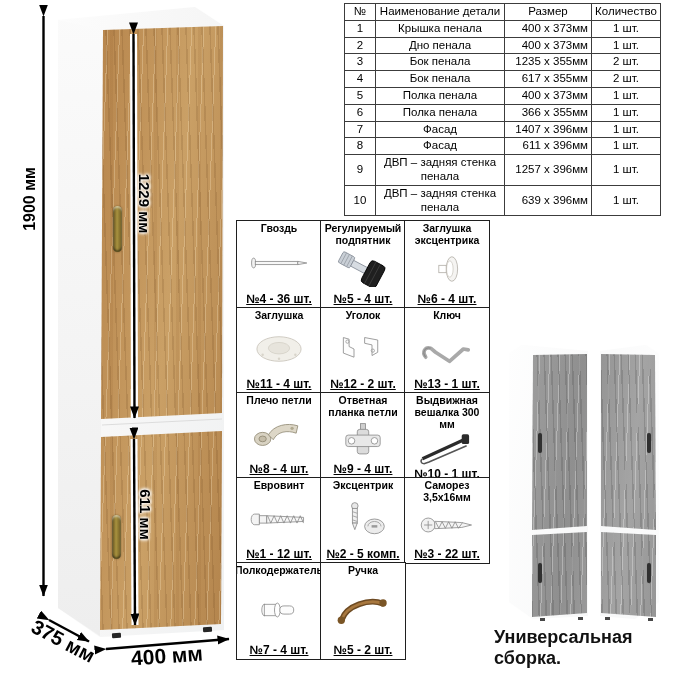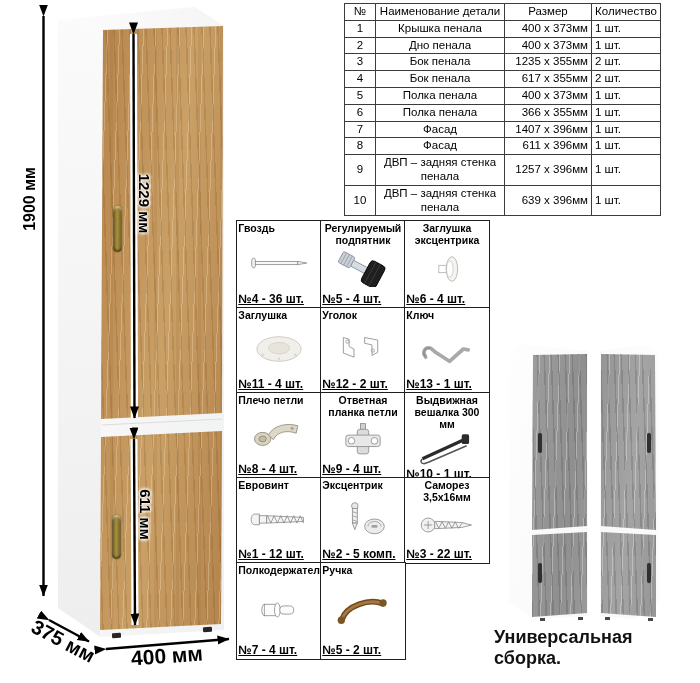--- a/index.html
+++ b/index.html
@@ -47,30 +47,30 @@
   .dim-400 {left:112px;top:644px;width:110px;font-size:21px;transform:rotate(-4deg);}
   .dim-375 {left:13px;top:630px;width:100px;font-size:20px;transform:rotate(28deg);}
   #dim-svg{position:absolute;left:0;top:0;z-index:5;pointer-events:none;}
   
   .parts{position:absolute;left:344px;top:3px;border-collapse:collapse;font-size:11.5px;line-height:1.2;}
   .parts th,.parts td{border:1.4px solid #3c3c3c;padding:1px 3px;font-weight:normal;}
   .parts th{text-align:center;}
   .c-num{width:24px;text-align:center;}
   .c-name{width:122px;text-align:center;}
   .c-size{width:80px;text-align:right;white-space:nowrap;}
-  .c-qty{width:62px;white-space:nowrap;}
+  .c-qty{width:62px;text-align:center;white-space:nowrap;}
   
   .hw-grid{
     position:absolute;left:237px;top:221px;display:grid;
     grid-template-columns:84px 84px 84px;
     grid-template-rows:87px 85px 85px 85px 96px;
   }
   .hw-cell{
     border:1.4px solid #1f1f1f;margin:-0.7px;background:#fff;
-    display:flex;flex-direction:column;align-items:flex-start;justify-content:space-between;
+    display:flex;flex-direction:column;align-items:center;justify-content:space-between;
     padding:2px 1px;box-sizing:border-box;overflow:hidden;
   }
   .hw-title{font-size:10.5px;font-weight:bold;text-align:center;line-height:1.12;}
   .hw-count{font-size:12px;font-weight:bold;text-align:center;white-space:nowrap;text-decoration:underline;}
   .hw-icon{flex:1 1 auto;display:flex;align-items:center;justify-content:center;width:100%;}
   .hw-icon svg{width:78px;height:36px;}
   
   .scene2{position:absolute;left:490px;top:330px;width:210px;height:300px;}
   .scene2 .ply{position:absolute;inset:0;}
   .g-carcass-l{

